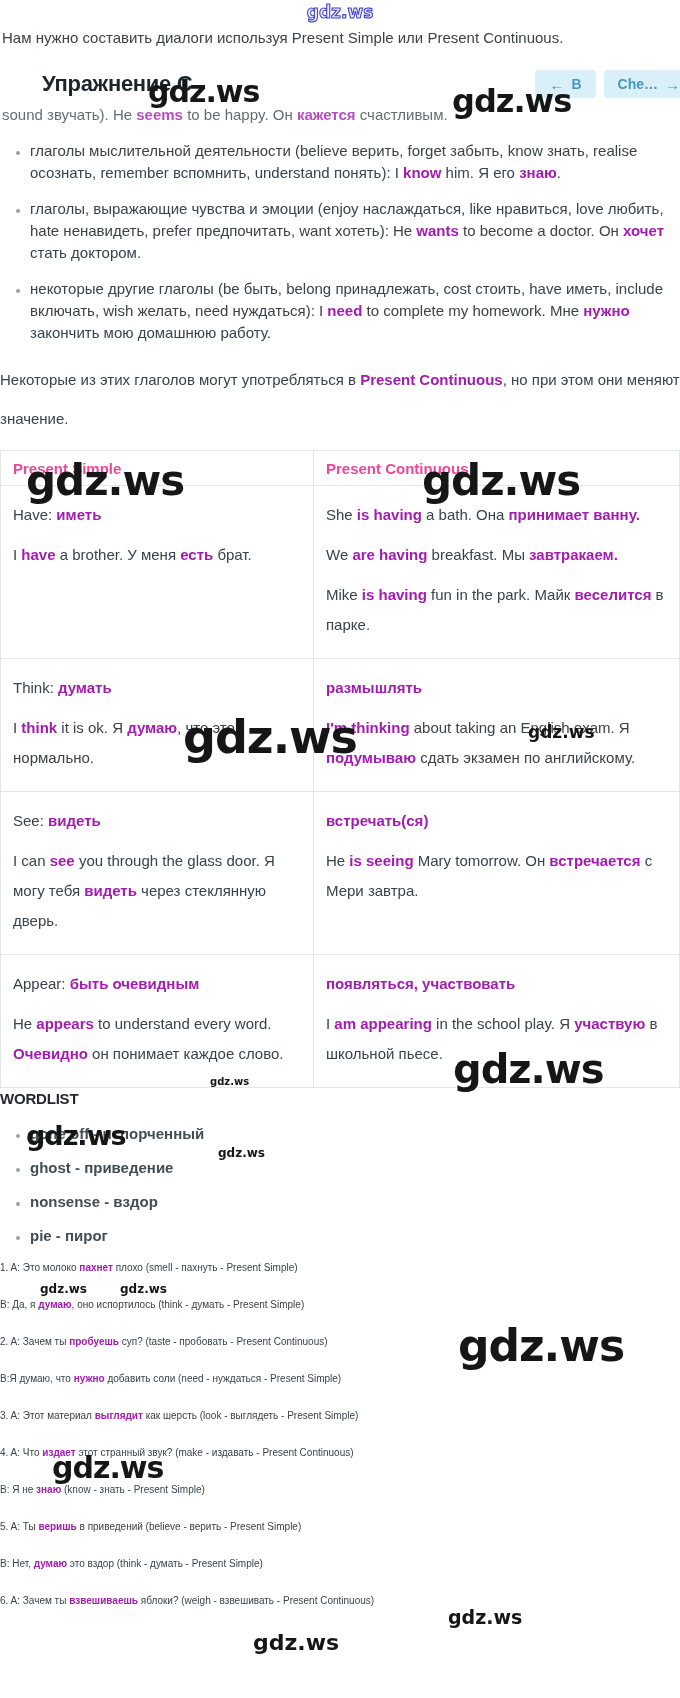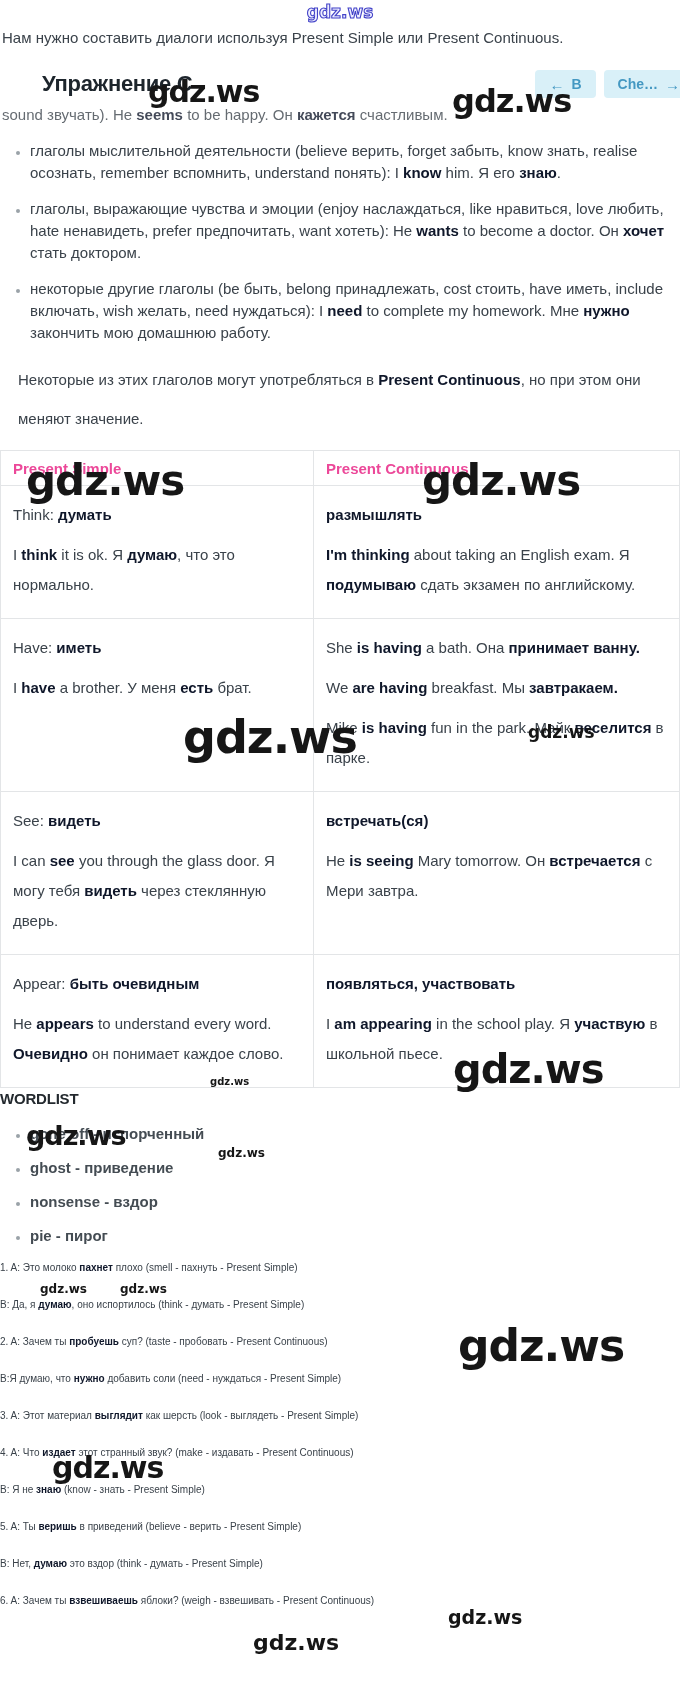--- a/index.html
+++ b/index.html
@@ -39,30 +39,30 @@
        border-radius:4px;height:28px;padding:0 14px;display:flex;align-items:center;gap:7px;cursor:pointer;white-space:nowrap;}
   .btn .arr{font-size:15px;}
 
   .clipped-line{height:17px;overflow:hidden;margin:6px 0 0 2px;}
   .clipped-line p{margin:-3px 0 0 0;font-size:15px;opacity:.78;}
 
   ul.grammar{margin:14px 0 16px 0;padding:0 10px 0 30px;}
   ul.grammar li{font-size:15px;line-height:22px;margin-bottom:14px;}
   ul.grammar li::marker{color:#9aa2a8;font-size:12px;}
 
-  .note{margin:16px 0 12px 18px;font-size:15px;line-height:39px;}
+  .note{margin:16px 0 12px 0;font-size:15px;line-height:39px;}
 
   table.gr{border-collapse:collapse;width:680px;table-layout:fixed;}
   table.gr th,table.gr td{border:1px solid #e3e5e7;vertical-align:top;text-align:left;}
   table.gr col.c1{width:313px;}
   table.gr th{font-size:15px;font-weight:700;color:#ec4899;padding:9px 12px 8px;}
   table.gr td{padding:14px 12px 8px;}
   table.gr td p{margin:0 0 10px;font-size:15px;line-height:30px;}
   table.gr tr.last td{border-bottom:none;padding-bottom:2px;}
-  b{color:#0f172a;}
+  b{color:#a21caf;}
 
   .wordlist-title{margin:2px 0 0 0;font-size:15px;font-weight:800;color:#23292e;letter-spacing:-0.2px;}
   ul.wordlist{margin:16px 0 0 0;padding:0 0 0 30px;font-weight:bold;}
   ul.wordlist li{font-size:15px;line-height:21px;margin-bottom:13px;color:#444c53;}
   ul.wordlist li::marker{color:#9aa2a8;font-size:12px;}
 
   .dialogues{margin:10px 0 0 0;}
   .dialogues p{margin:0 0 20px 0;font-size:10px;line-height:17px;}
 </style>
 </head>
@@ -123,37 +123,37 @@
         <col class="c1">
         <col>
       </colgroup>
     <tbody>
         <tr>
       <th>Present Simple</th>
       <th>Present Continuous</th>
     </tr>
     <tr>
       <td>
-        <p>Think: <b>думать</b></p>
-        <p>I <b>think</b> it is ok. Я <b>думаю</b>, что это нормально.</p>
-      </td>
-      <td>
-        <p><b>размышлять</b></p>
-        <p><b>I'm thinking</b> about taking an English exam. Я <b>подумываю</b> сдать экзамен по английскому.</p>
-      </td>
-    </tr>
-    <tr>
-      <td>
         <p>Have: <b>иметь</b></p>
         <p>I <b>have</b> a brother. У меня <b>есть</b> брат.</p>
       </td>
       <td>
         <p>She <b>is having</b> a bath. Она <b>принимает ванну.</b></p>
         <p>We <b>are having</b> breakfast. Мы <b>завтракаем.</b></p>
         <p>Mike <b>is having</b> fun in the park. Майк <b>веселится</b> в парке.</p>
+      </td>
+    </tr>
+    <tr>
+      <td>
+        <p>Think: <b>думать</b></p>
+        <p>I <b>think</b> it is ok. Я <b>думаю</b>, что это нормально.</p>
+      </td>
+      <td>
+        <p><b>размышлять</b></p>
+        <p><b>I'm thinking</b> about taking an English exam. Я <b>подумываю</b> сдать экзамен по английскому.</p>
       </td>
     </tr>
     <tr>
       <td>
         <p>See: <b>видеть</b></p>
         <p>I can <b>see</b> you through the glass door. Я могу тебя <b>видеть</b> через стеклянную дверь.</p>
       </td>
       <td>
         <p><b>встречать(ся)</b></p>
         <p>He <b>is seeing</b> Mary tomorrow. Он <b>встречается</b> с Мери завтра.</p>

